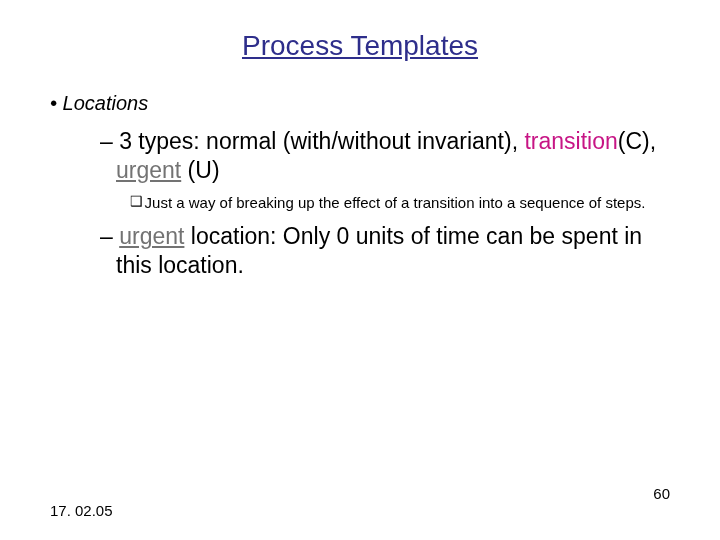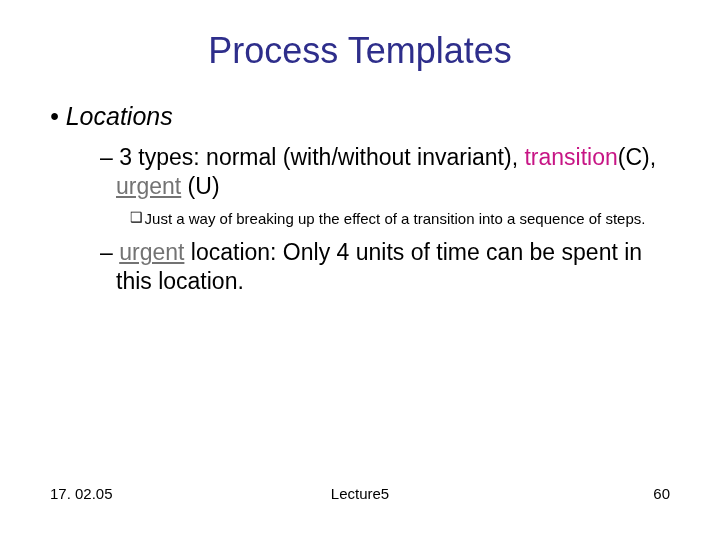--- a/index.html
+++ b/index.html
@@ -12,29 +12,30 @@
       overflow: hidden;
     }
     .slide {
       width: 100%;
       height: 100%;
       padding: 20px 40px 30px 40px;
       position: relative;
     }
     .title {
       color: #2e2e8b;
-      font-size: 36px;
+      font-size: 28px;
       text-align: center;
       margin-top: 10px;
       margin-bottom: 30px;
       font-weight: normal;
+      text-decoration: underline;
     }
     .bullet-l1 {
       font-style: italic;
-      font-size: 25px;
+      font-size: 20px;
       margin-left: 10px;
       margin-bottom: 12px;
     }
     .bullet-l1::before {
       content: "• ";
     }
     .sub-list {
       margin-left: 60px;
       font-size: 23px;
       line-height: 1.25;
@@ -88,22 +89,21 @@
 
   <div class="sub-list">
     <div class="sub-item sub-item-dash">
       <span>3 types: normal (with/without invariant), </span><span class="pink">transition</span><span>(C), </span><span class="urgent">urgent</span><span> (U)</span>
     </div>
 
 
     <div class="sub-sub">Just a way of breaking up the effect of a transition into a sequence of steps.</div>
 
     <div class="sub-item sub-item-dash">
-      <span class="urgent">urgent</span><span> location: Only 4 units of time can be spent in this location.</span>
+      <span class="urgent">urgent</span><span> location: Only 0 units of time can be spent in this location.</span>
     </div>
   </div>
 
   <div class="footer">
     <span class="footer-left">17. 02.05</span>
-    <div class="footer-center">Lecture5</div>
     <span class="footer-right">60</span>
   </div>
 </div>
 
 </body></html>

